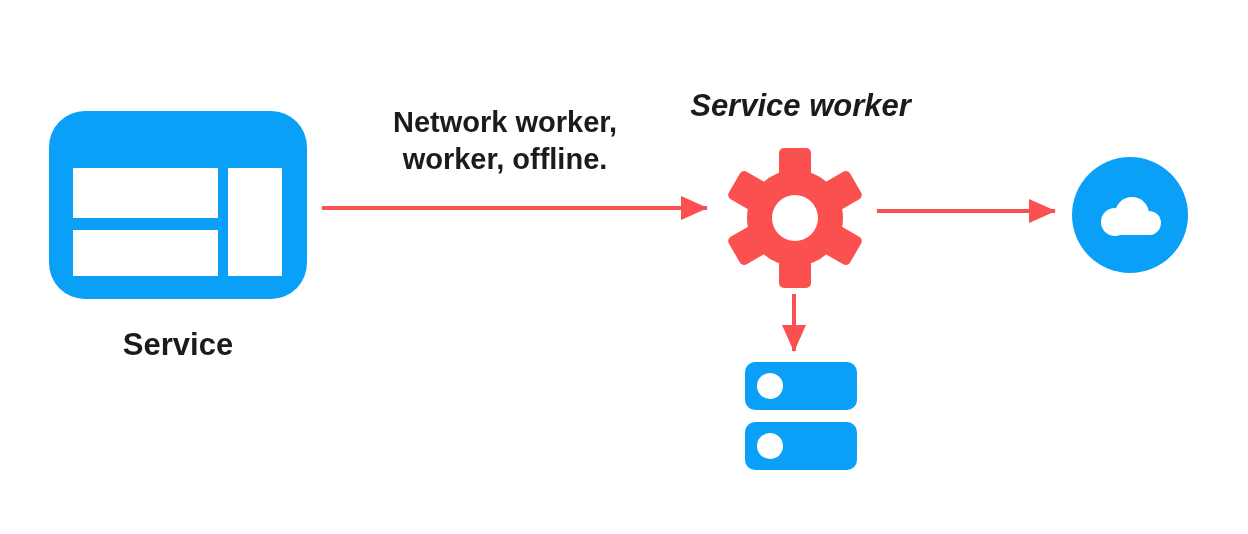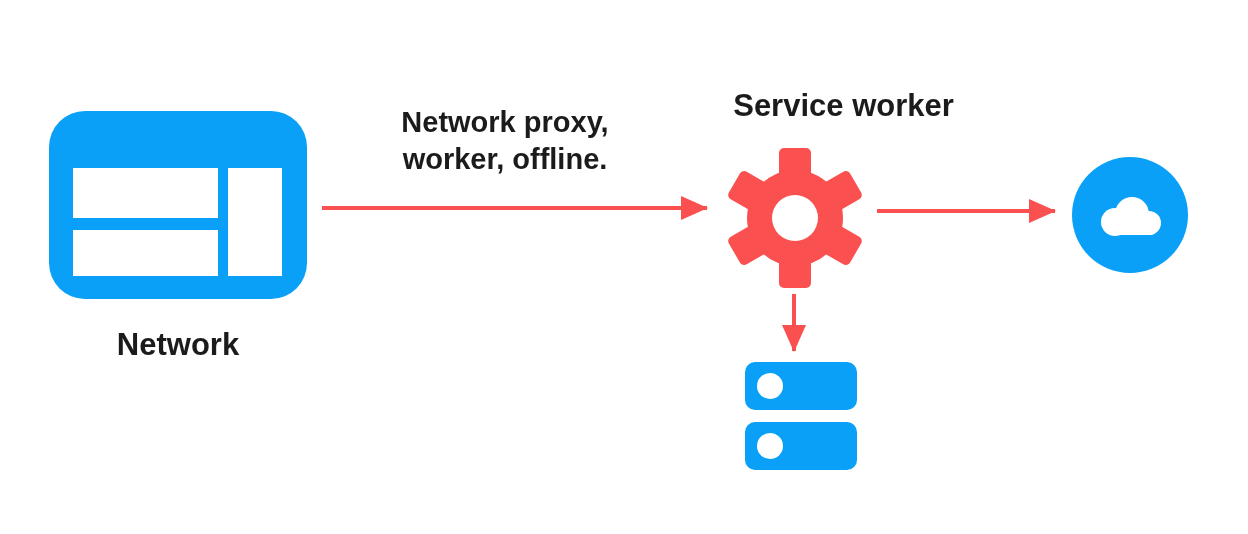--- a/index.html
+++ b/index.html
@@ -32,22 +32,23 @@
   .node-label{
     font-weight:700;
     text-align:center;
     white-space:nowrap;
   }
   .window-label{
     left:49px;top:327px;width:258px;
     font-size:31px;
   }
   .sw-label{
-    left:691px;top:88px;width:305px;
+    left:648px;top:88px;width:305px;
     font-size:31px;
+    font-style:italic;
   }
 
   
   .edge-label{
     left:345px;top:104px;width:320px;
     font-weight:700;font-size:29px;line-height:37px;
     text-align:center;
   }
   .edge-label span{display:block;}
 
@@ -80,24 +81,24 @@
 </head>
 <body>
 
 <div class="canvas">
 
   <div class="abs window-icon">
     <div class="bar win-bar-top"></div>
     <div class="bar win-bar-bottom"></div>
     <div class="bar win-bar-side"></div>
   </div>
-  <div class="abs node-label window-label">Network</div>
+  <div class="abs node-label window-label">Service</div>
 
   <div class="abs edge-label">
-    <span>Network proxy,</span>
+    <span>Network worker,</span>
     <span>worker, offline.</span>
   </div>
 
   <div class="abs node-label sw-label">Service worker</div>
 
   <svg class="abs arrows" width="1248" height="534" viewBox="0 0 1248 534">
     <defs>
       <marker id="head" markerUnits="userSpaceOnUse" markerWidth="28" markerHeight="24" refX="26" refY="12" orient="auto">
         <path d="M0,0 L27,12 L0,24 Z" fill="var(--red)"></path>
       </marker>

